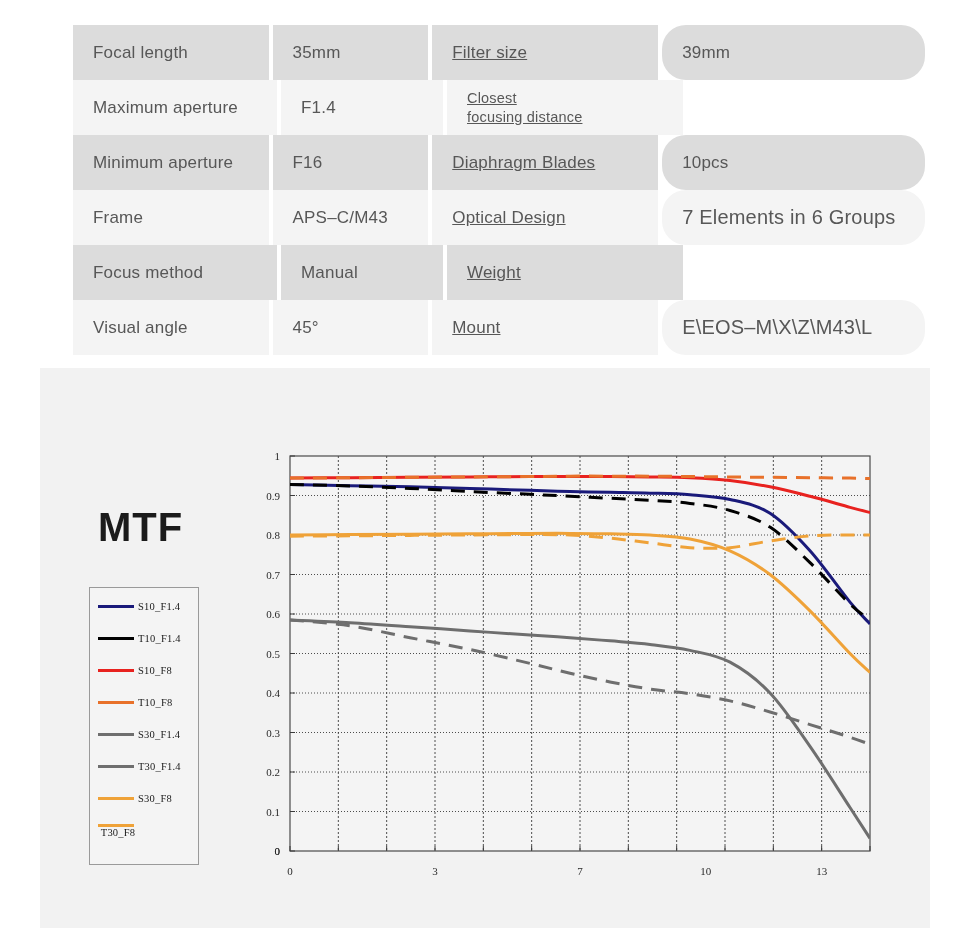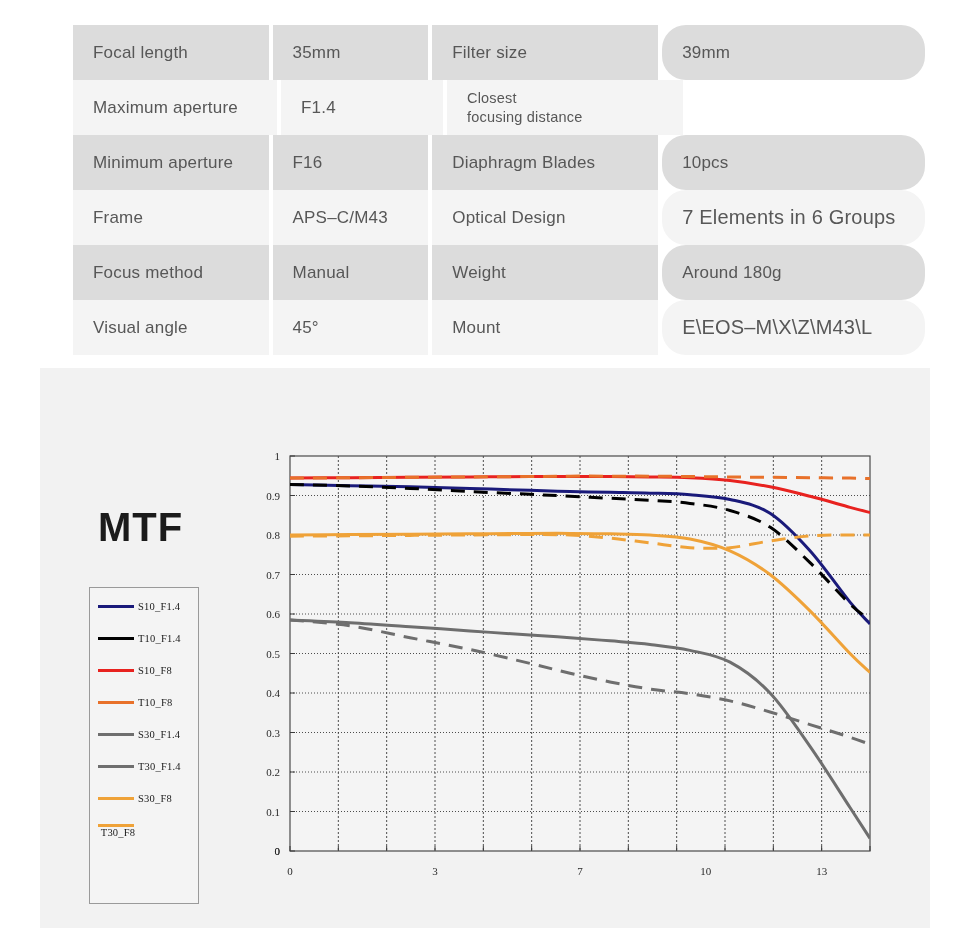--- a/index.html
+++ b/index.html
@@ -36,21 +36,21 @@
     font-size: 17px;
     color: #575757;
     font-weight: 400;
     letter-spacing: 0.2px;
     overflow: hidden;
     white-space: pre-line;
     line-height: 1.25;
   }
   .c-label-a { width: 204px; margin-right: 4px; }
   .c-value-a { width: 162px; margin-right: 4px; }
-  .c-label-b { width: 236px; margin-right: 4px; }
+  .c-label-b { width: 236px; margin-right: 4px; text-decoration: underline; }
   .c-value-b { width: 275px; border-radius: 24px; }
 
   .row-dark .spec-cell { background: #dcdcdc; }
   .row-light .spec-cell { background: #f4f4f4; }
 
   .spec-row { height: 55px; }
 
   .small-val { font-size: 20px; }
   .two-line { font-size: 14.5px; line-height: 1.3; }
 
@@ -74,21 +74,21 @@
     font-family: "Liberation Sans", sans-serif;
     margin-top: 44px;
   }
 
   
   #legend {
     position: absolute;
     left: 49px;
     top: 219px;
     width: 110px;
-    height: 317px;
+    height: 278px;
     background: #f4f4f4;
     border: 1px solid #9a9a9a;
     box-sizing: border-box;
   }
   .legend-item {
     position: absolute;
     left: 8px;
     display: flex;
     align-items: center;
     height: 12px;
@@ -148,21 +148,20 @@
     <div class="spec-row row-light">
       <div class="spec-cell c-label-a">Frame</div>
       <div class="spec-cell c-value-a">APS–C/M43</div>
       <div class="spec-cell c-label-b">Optical Design</div>
       <div class="spec-cell c-value-b small-val">7 Elements in 6 Groups</div>
     </div>
     <div class="spec-row row-dark">
       <div class="spec-cell c-label-a">Focus method</div>
       <div class="spec-cell c-value-a">Manual</div>
       <div class="spec-cell c-label-b">Weight</div>
-      <div class="spec-cell c-value-b">Around 180g</div>
     </div>
     <div class="spec-row row-light">
       <div class="spec-cell c-label-a">Visual angle</div>
       <div class="spec-cell c-value-a">45°</div>
       <div class="spec-cell c-label-b">Mount</div>
       <div class="spec-cell c-value-b small-val">E\EOS–M\X\Z\M43\L</div>
     </div>
   </div>
 
 <div id="chart-panel">

